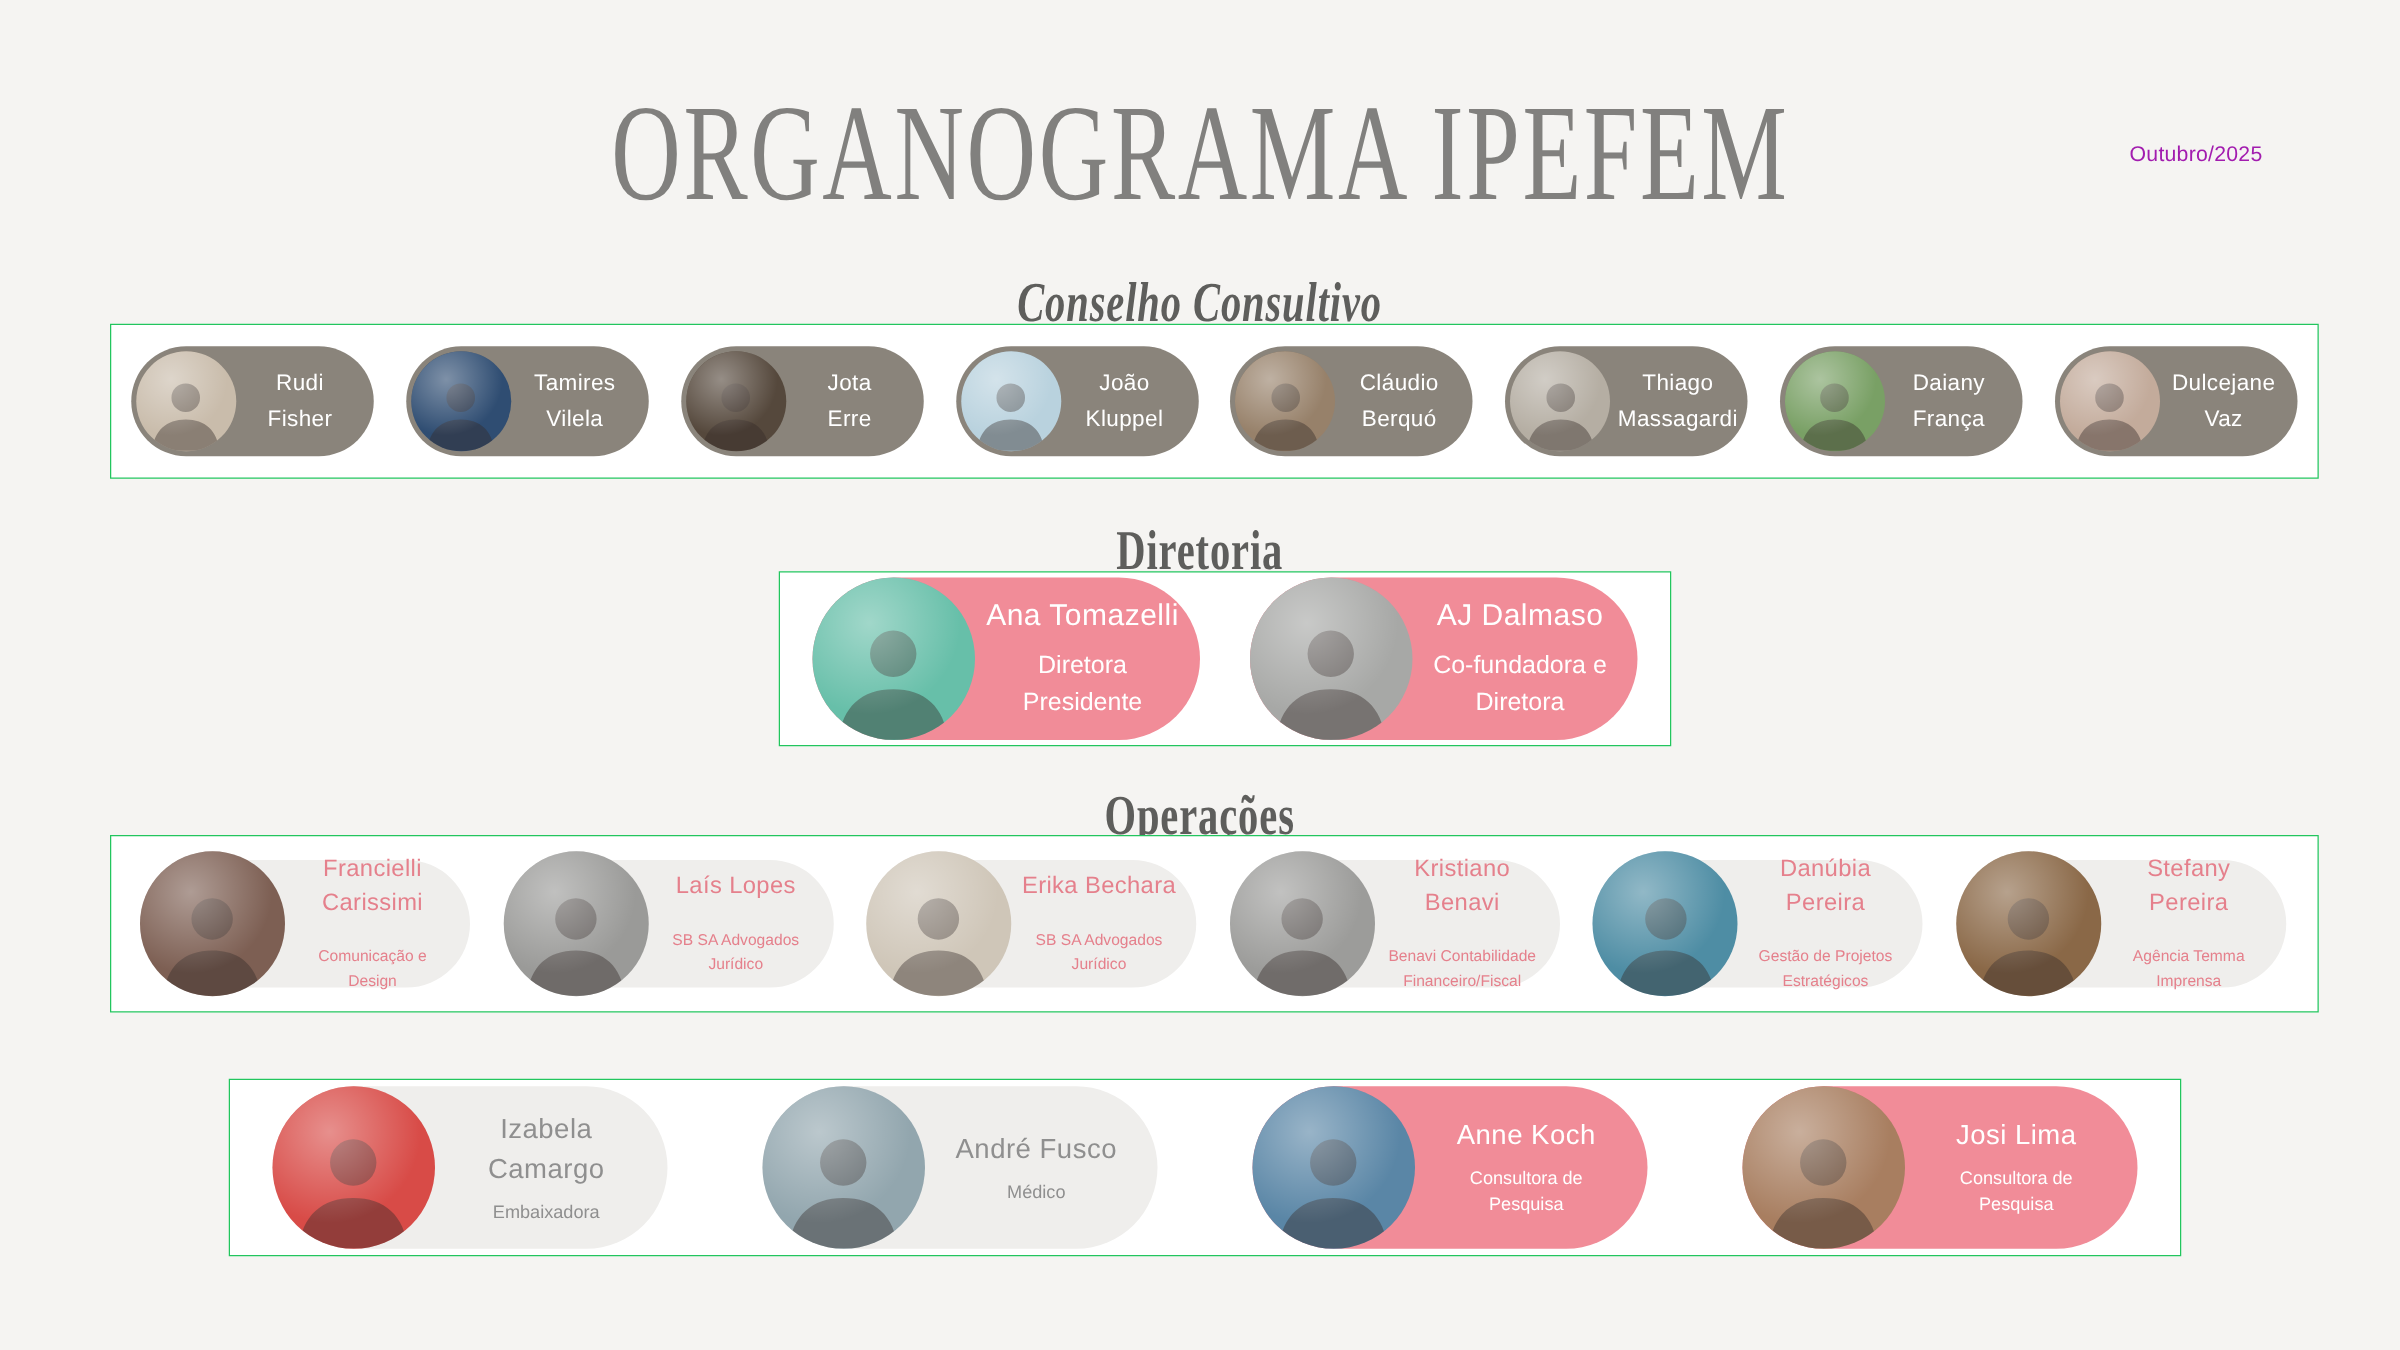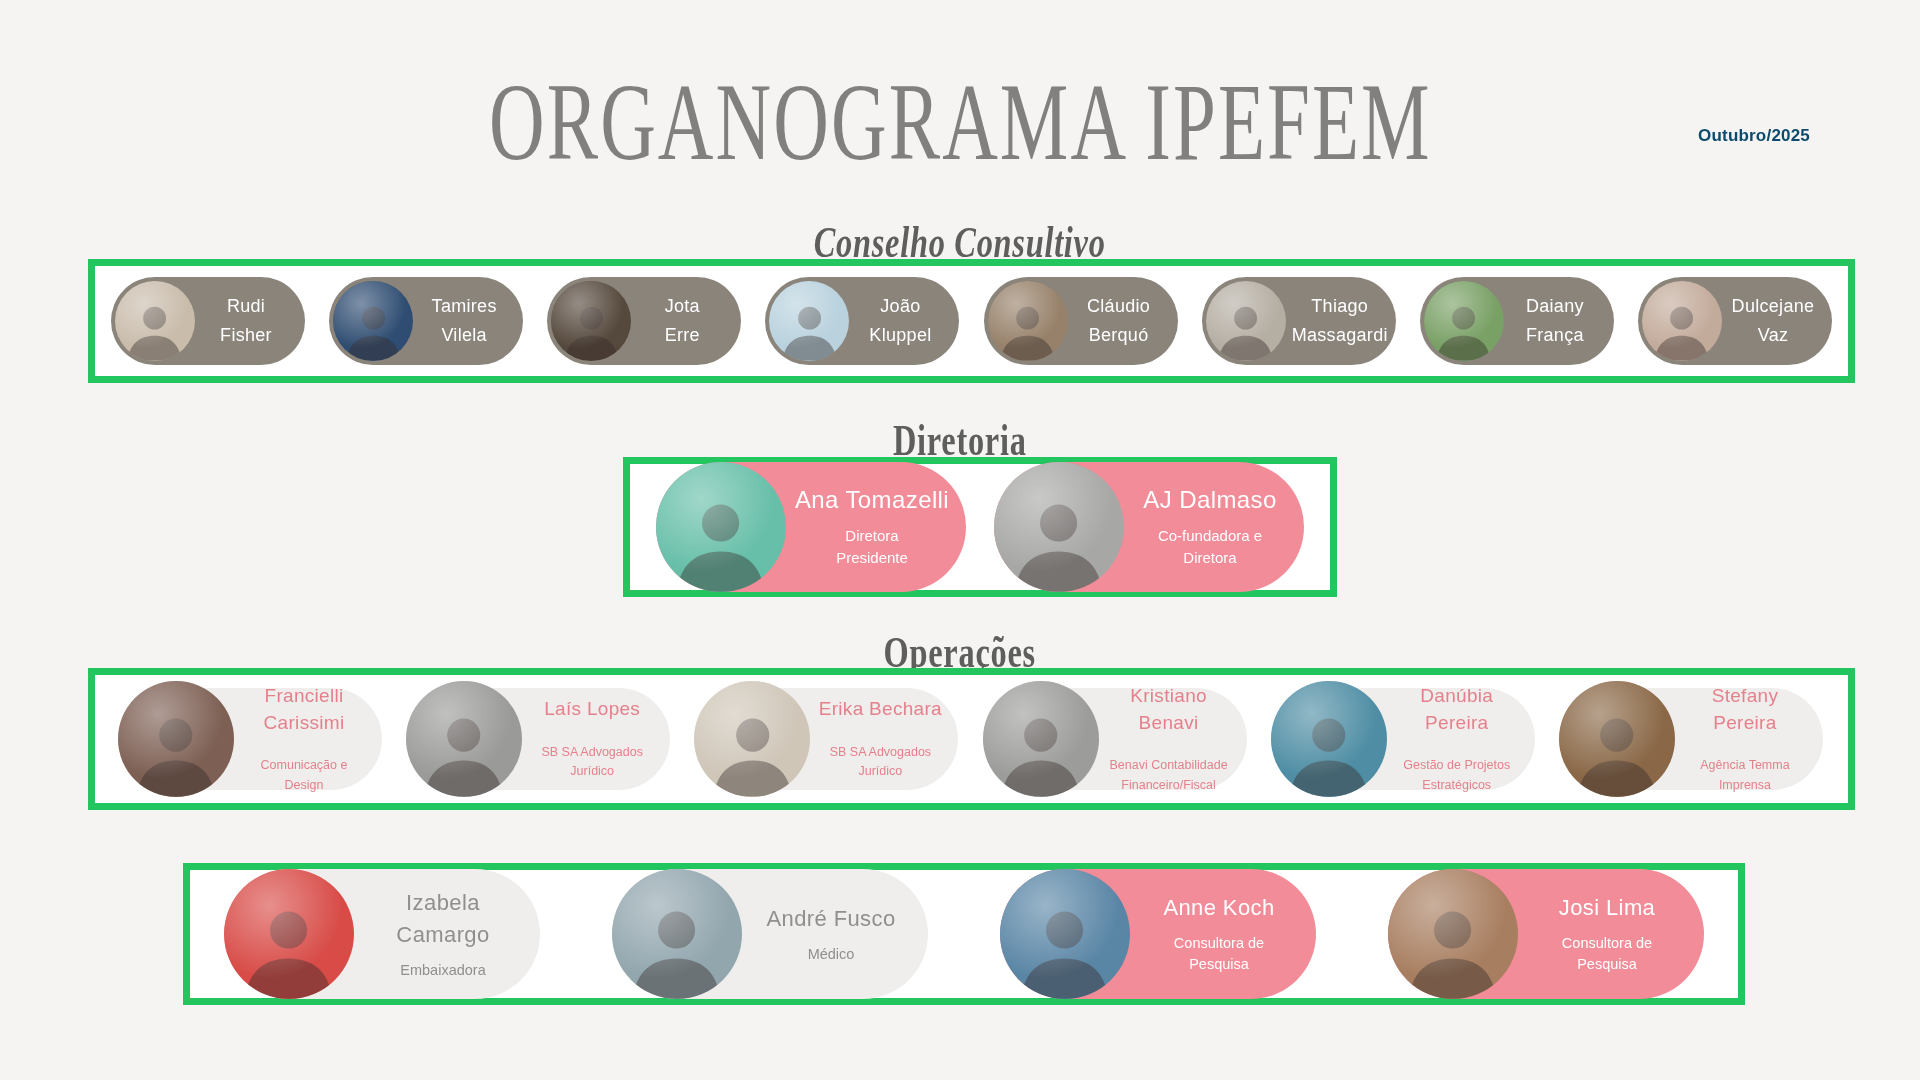--- a/index.html
+++ b/index.html
@@ -14,36 +14,36 @@
 
   
   .page-title{
     position:absolute;top:46px;left:0;width:100%;
     text-align:center;color:#81807e;
     font-family:"Liberation Serif",serif;font-weight:400;
   }
   .page-title>span{display:inline-block;font-size:110px;line-height:1;
     transform:scaleX(.70);letter-spacing:3px;}
   .date-label{
-    position:absolute;top:126px;right:110px;
-    font-size:17px;font-weight:700;color:#0c4a6e;letter-spacing:.2px;
+    position:absolute;top:114px;right:110px;
+    font-size:17px;font-weight:400;color:#a21caf;letter-spacing:.2px;
   }
   .sec-heading{
     position:absolute;left:0;width:100%;text-align:center;
     font-family:"Liberation Serif",serif;color:#5e5e5c;
   }
   .sec-heading>span{display:inline-block;font-size:45px;line-height:1;
     transform:scaleX(.72);letter-spacing:1px;}
   #h-conselho{top:200px;font-style:italic;}
   #h-diretoria{top:398px;}
   #h-operacoes{top:610px;}
 
   
   .panel{
-    position:absolute;background:#ffffff;border:7px solid #22c55e;
+    position:absolute;background:#ffffff;border:1px solid #22c55e;
     display:flex;align-items:center;justify-content:space-between;
     box-sizing:border-box;
   }
   #panel-conselho{left:88px;top:259px;width:1767px;height:124px;padding:0 16px;}
   #panel-diretoria{left:623px;top:457px;width:714px;height:140px;padding:0 26px;}
   #panel-operacoes{left:88px;top:668px;width:1767px;height:142px;padding:0 25px;}
   #panel-colab{left:183px;top:863px;width:1562px;height:142px;padding:0 34px;}
 
   
   .pill{position:relative;display:flex;align-items:center;border-radius:999px;box-sizing:border-box;}
@@ -65,21 +65,21 @@
   .tx-grey .pname,.tx-grey .prole{color:#8f8f8f;}
 
   
   .row-conselho .pill{height:88px;width:194px;}
   .row-conselho .avatar{width:80px;height:80px;margin-left:4px;}
   .row-conselho .pname{font-size:18px;line-height:1.6;letter-spacing:.3px;}
 
   .row-diretoria .pill{height:130px;width:310px;}
   .row-diretoria .avatar{width:130px;height:130px;}
   .row-diretoria .pname{font-size:24px;line-height:1.3;letter-spacing:.4px;text-align:right;}
-  .row-diretoria .prole{font-size:15px;line-height:1.5;margin-top:9px;}
+  .row-diretoria .prole{font-size:20px;line-height:1.5;margin-top:9px;}
 
   .row-operacoes .pill{height:102px;width:262px;}
   .row-operacoes .avatar{width:116px;height:116px;margin-left:-2px;}
   .row-operacoes .pname{font-size:19px;line-height:1.4;letter-spacing:.3px;}
   .row-operacoes .prole{font-size:12.5px;line-height:1.55;margin-top:20px;}
 
   .row-colab .pill{height:130px;width:316px;}
   .row-colab .avatar{width:130px;height:130px;}
   .row-colab .pname{font-size:22px;line-height:1.45;letter-spacing:.4px;}
   .row-colab .prole{font-size:14.5px;line-height:1.5;margin-top:9px;}

